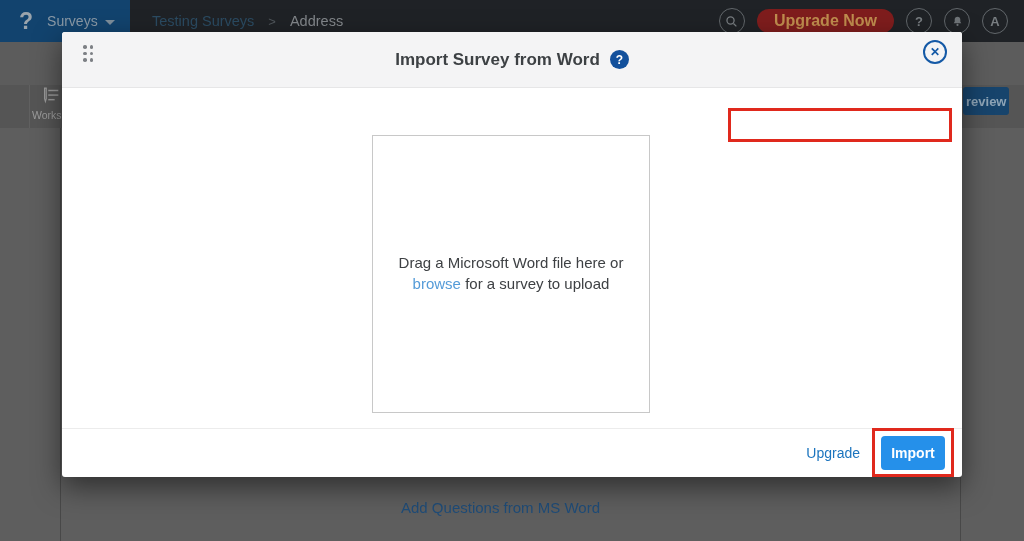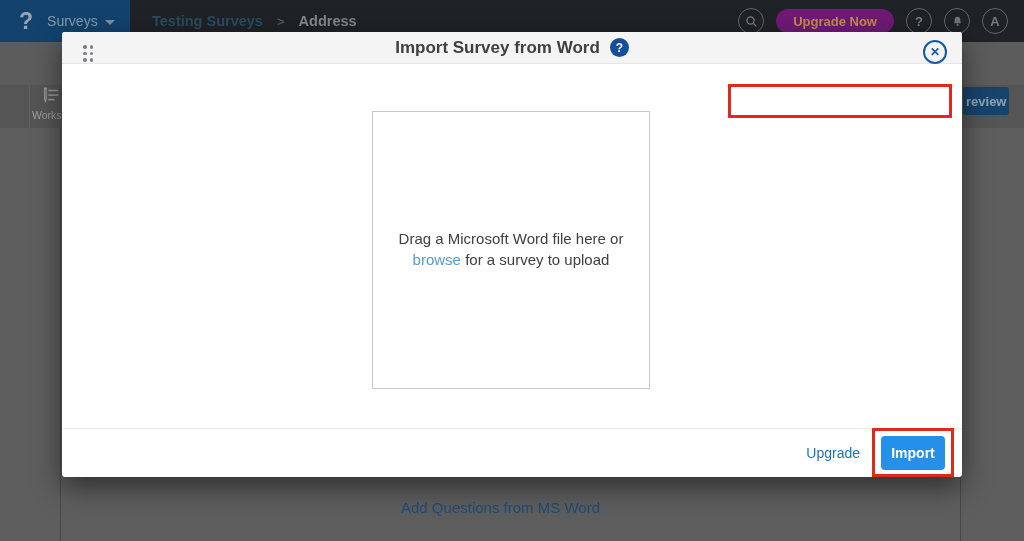--- a/index.html
+++ b/index.html
@@ -9,30 +9,30 @@
   .page { position:absolute; inset:0; }
 
   
   .navbar { position:absolute; left:0; top:0; width:1024px; height:42px; background:#1F2226; }
   .nav-left { position:absolute; left:0; top:0; width:130px; height:42px; background:#12436E;
               display:flex; align-items:center; }
   .logo { font-size:23px; font-weight:bold; color:#9AA4AC; margin-left:19px; }
   .menu-label { font-size:14px; color:#8A99A6; margin-left:14px; }
   .caret { width:0; height:0; border-left:5px solid transparent; border-right:5px solid transparent;
            border-top:5px solid #7E8E9B; margin-left:7px; margin-top:2px; }
-  .breadcrumb { position:absolute; left:152px; top:0; height:42px; display:flex; align-items:center; gap:14px; font-size:14.5px;font-weight:bold; }
+  .breadcrumb { position:absolute; left:152px; top:0; height:42px; display:flex; align-items:center; gap:14px; font-size:14.5px; }
   .bc-parent { color:#2B4B62; }
   .bc-sep { color:#50565B; font-size:13px; }
   .bc-current { color:#83878B; }
   .nav-right { position:absolute; right:16px; top:8px; display:flex; align-items:center; gap:12px; }
   .nav-circle { width:26px; height:26px; border:1.5px solid #62676B; border-radius:50%;
                 display:flex; align-items:center; justify-content:center; color:#787D81;
                 font-size:13px; font-weight:bold; }
-  .upgrade { height:23px; padding:12px 17px; border-radius:12px; background:#701a75; color:#C08D4E;
-             font-size:13px; font-weight:bold; display:flex; align-items:center; border:none; }
+  .upgrade { height:23px; padding:12px 17px; border-radius:12px; background:#7f1d1d; color:#C08D4E;
+             font-size:16px; font-weight:bold; display:flex; align-items:center; border:none; }
 
   .tabbar { position:absolute; left:0; top:42px; width:1024px; height:43px; background:#5C5C5C; }
   .edit-tab { position:absolute; left:13px; top:51px; font-size:15px; font-weight:bold; color:#161D26;
               padding:0 3px 4px 3px; border-bottom:3px solid #1E4D75; }
   .response-frag { position:absolute; left:963px; top:54px; font-size:14px; color:#2E3A44; }
 
   .toolbar { position:absolute; left:0; top:85px; width:1024px; height:43px; background:#555555; }
   .ws-btn { position:absolute; left:29px; top:0; width:70px; height:43px; border-left:1px solid #616161; }
   .ws-icon { position:absolute; left:10px; top:0; }
   .ws-label { position:absolute; left:2px; top:24px; font-size:10.5px; color:#9C9C9C; }
@@ -43,21 +43,21 @@
   .content { position:absolute; left:0; top:128px; width:1024px; height:413px; background:#5E5E5E; }
   .card-borders { position:absolute; left:60px; top:0; width:901px; height:413px;
                   border-left:1px solid #484848; border-right:1px solid #484848; }
   .bottom-link { position:absolute; left:0; right:62px; top:371px; text-align:center;
                  color:#1F4C78; font-size:15px; font-weight:500;padding-left:39px; }
 
   
   .modal { position:absolute; left:62px; top:32px; width:900px; height:445px; background:#FFFFFF;
            border-radius:3px; box-shadow:0 10px 28px rgba(0,0,0,0.5); z-index:20;
            display:flex; flex-direction:column; }
-  .modal-header { position:relative; height:32px; background:#F4F4F5; border-bottom:1px solid #E6E6E7;
+  .modal-header { position:relative; height:56px; background:#F4F4F5; border-bottom:1px solid #E6E6E7;
                   border-radius:3px 3px 0 0; flex:0 0 auto; }
   .drag-dots { position:absolute; left:21px; top:13px; display:grid;
                grid-template-columns:3.5px 3.5px; grid-auto-rows:3.5px; gap:3px; cursor:move; }
   .drag-dots span { width:3.5px; height:3.5px; border-radius:50%; background:#7D8085; }
   .title-wrap { position:absolute; inset:0; display:flex; align-items:center; justify-content:center; gap:10px; }
   .modal-title { font-size:17px; font-weight:bold; color:#3D4144; }
   .title-help { width:19px; height:19px; border-radius:50%; background:#12509C; color:#FFFFFF;
                 font-size:12px; font-weight:bold; display:flex; align-items:center; justify-content:center; }
   .modal-close { position:absolute; right:15px; top:8px; width:24px; height:24px; border-radius:50%;
                  border:2px solid #1459A6; color:#1459A6; font-size:12px; font-weight:bold;

